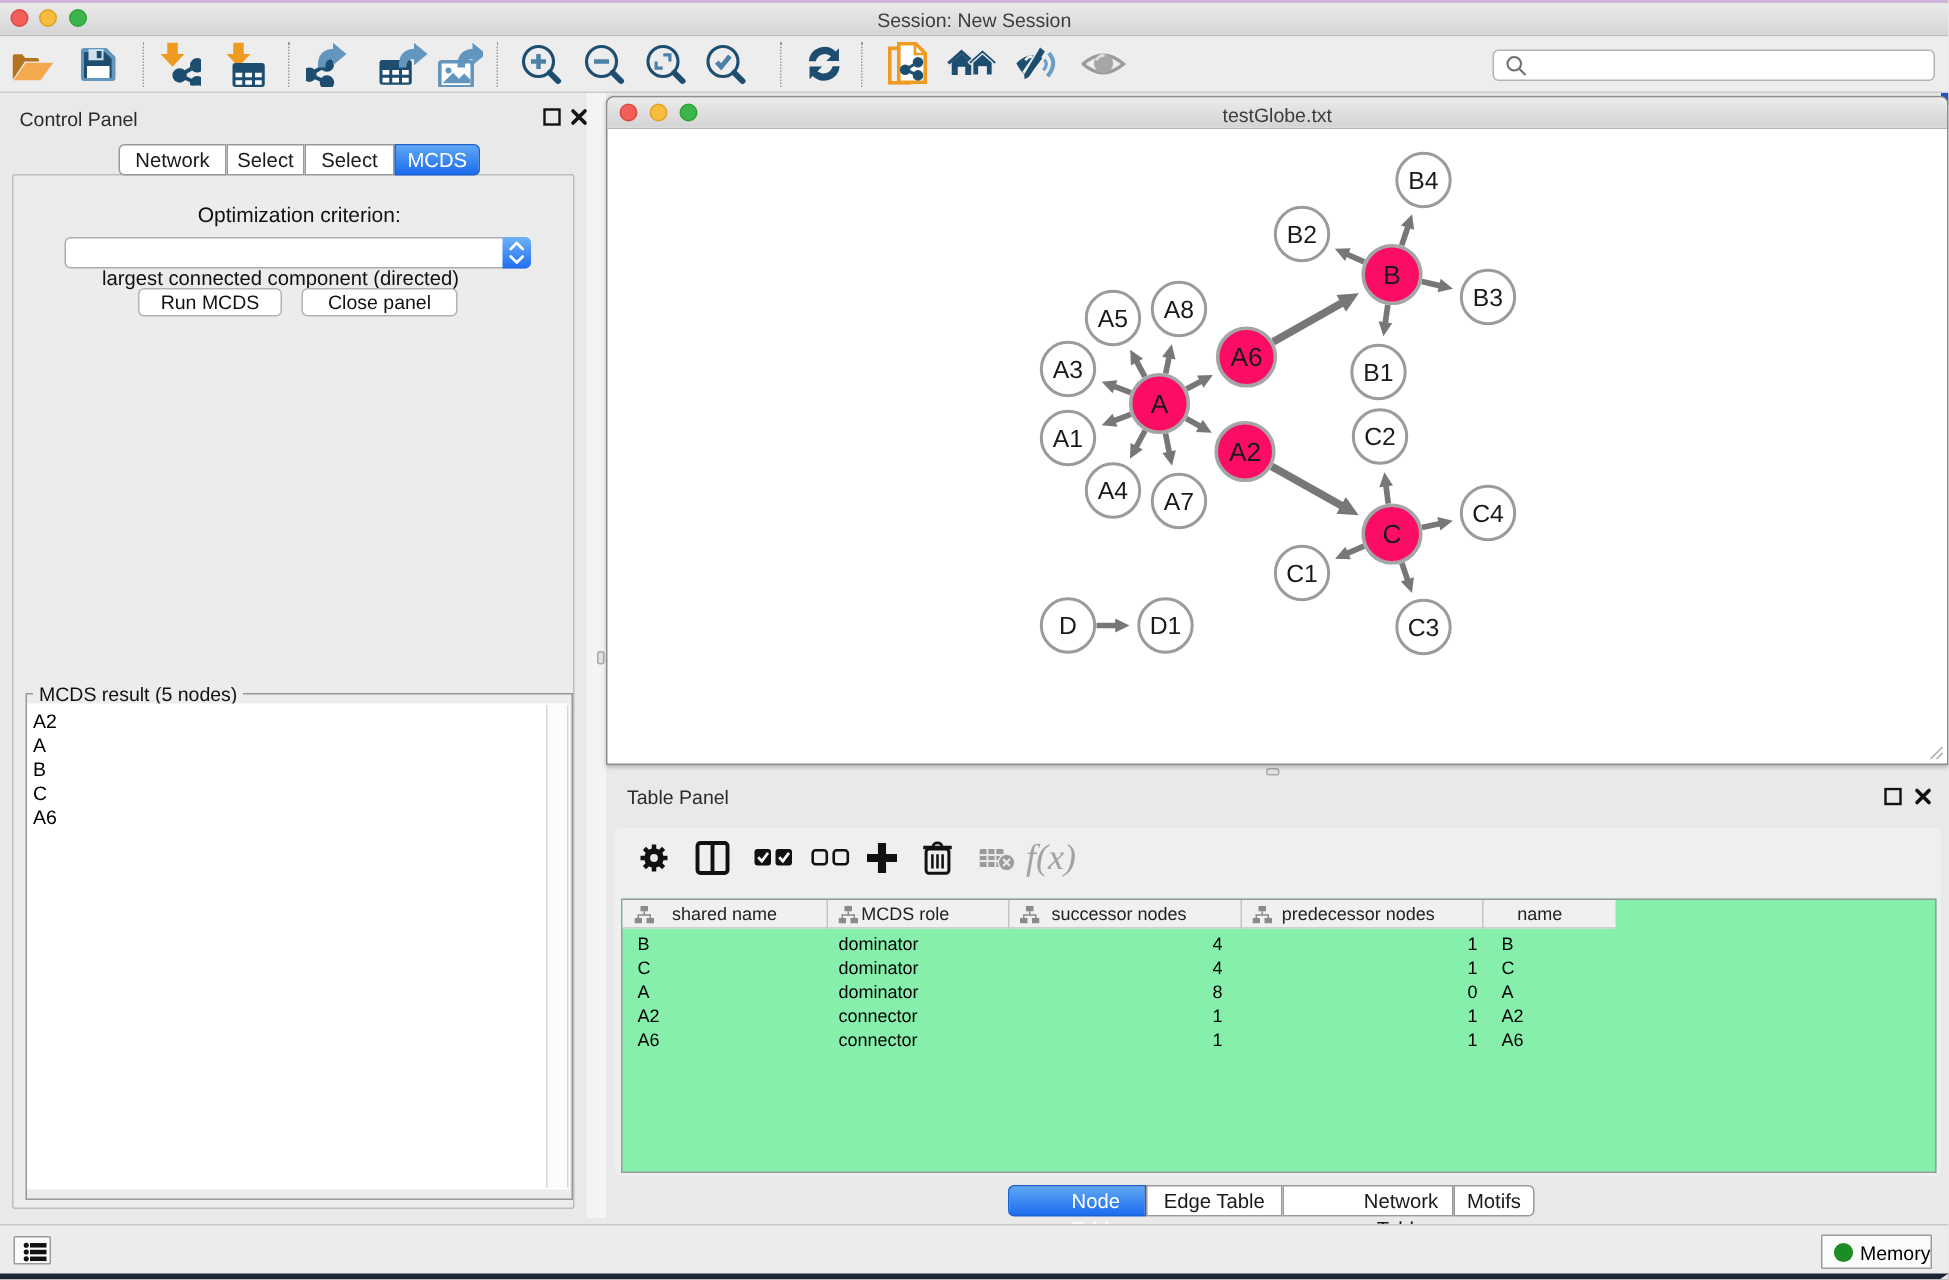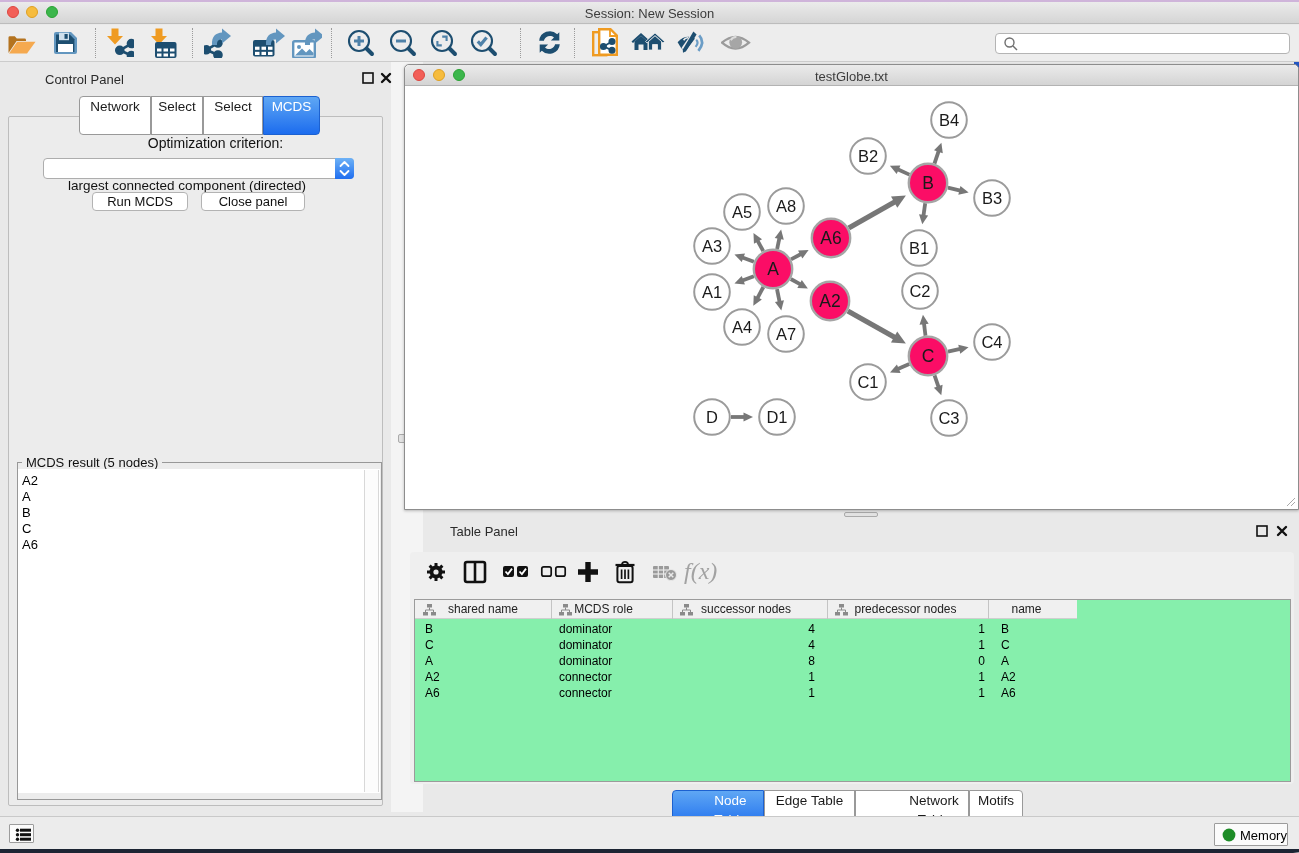--- a/index.html
+++ b/index.html
@@ -1,38 +1,38 @@
 <!DOCTYPE html>
 <html><head>
 <meta charset="utf-8">
 <style>
   * { margin:0; padding:0; box-sizing:border-box; }
   html,body { width:1299px; height:853px; overflow:hidden; }
   body { font-family:"Liberation Sans", sans-serif; background:#e9e9e9; position:relative; }
-  .abs { position:absolute;padding-left:32px; }
+  .abs { position:absolute; }
   
   #deskstrip { left:0; top:0; width:1299px; height:2px; background:#cfb4da; }
   #titlebar { left:0; top:2px; width:1299px; height:22px;
     background:linear-gradient(#ebebeb,#d5d5d5); border-bottom:1px solid #bcbcbc;
     border-radius:5px 5px 0 0; }
   .light { position:absolute; top:4px; width:12px; height:12px; border-radius:50%; }
   #titletext { position:absolute; top:4px; left:0; width:100%; text-align:center;
     font-size:13px; color:#3c3c3c; }
   #toolbar { left:0; top:25px; width:1299px; height:37px; background:#ededed;
     border-bottom:1px solid #cccccc; }
   .tsep { position:absolute; top:3px; height:30px; width:0;
     border-left:1px dotted #9b9b9b; }
   .ticon { position:absolute; top:2px; }
   #searchbox { position:absolute; left:995px; top:8px; width:295px; height:21px;
     background:#fff; border:1px solid #b4b4b4; border-radius:4px; }
   
   #cp-title { left:13px; top:72px; font-size:13px; color:#2b2b2b; }
   .winbtns { position:absolute; }
   #cp-tabs { left:79px; top:96px; height:21px; }
-  .tab { position:absolute; top:0; height:39px; background:#fff; border:1px solid #999;
+  .tab { position:absolute; top:0; height:21px; background:#fff; border:1px solid #999;
     font-size:13.5px; color:#1a1a1a; text-align:center; line-height:19px; }
   .tab.first { border-radius:4px 0 0 4px; }
   .tab.last { border-radius:0 4px 4px 0; }
   .tab.active { background:linear-gradient(#5fa7f4,#1c6cee); color:#fff; border-color:#1c61d0; }
   #cp-body { left:8px; top:116px; width:375px; height:690px; background:#ececec;
     border:1px solid #bdbdbd; border-radius:2px; }
   #opt-label { left:4px; top:135px; width:391px; text-align:center; font-size:14px; color:#111; }
   #dropdown { left:43px; top:158px; width:311px; height:21px; background:#fff;
     border:1px solid #adadad; border-radius:4px; }
   #dropdown .dtext { position:absolute; left:0; top:2.5px; width:286px; text-align:center;

